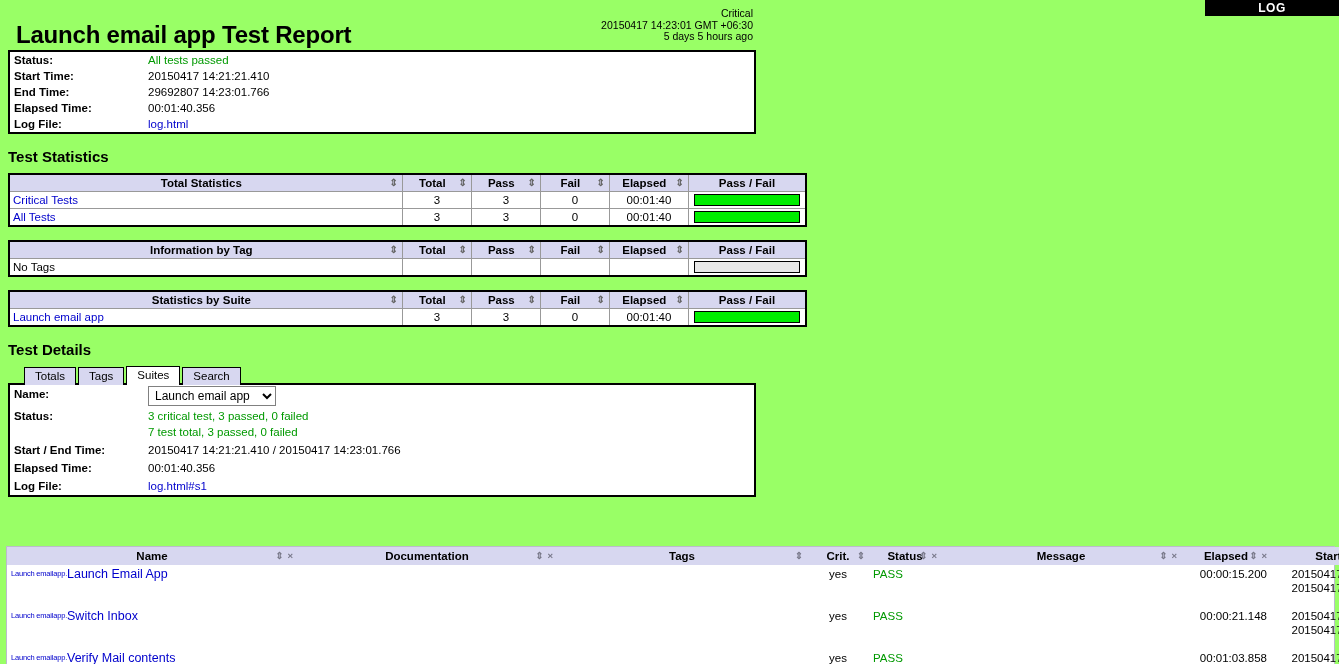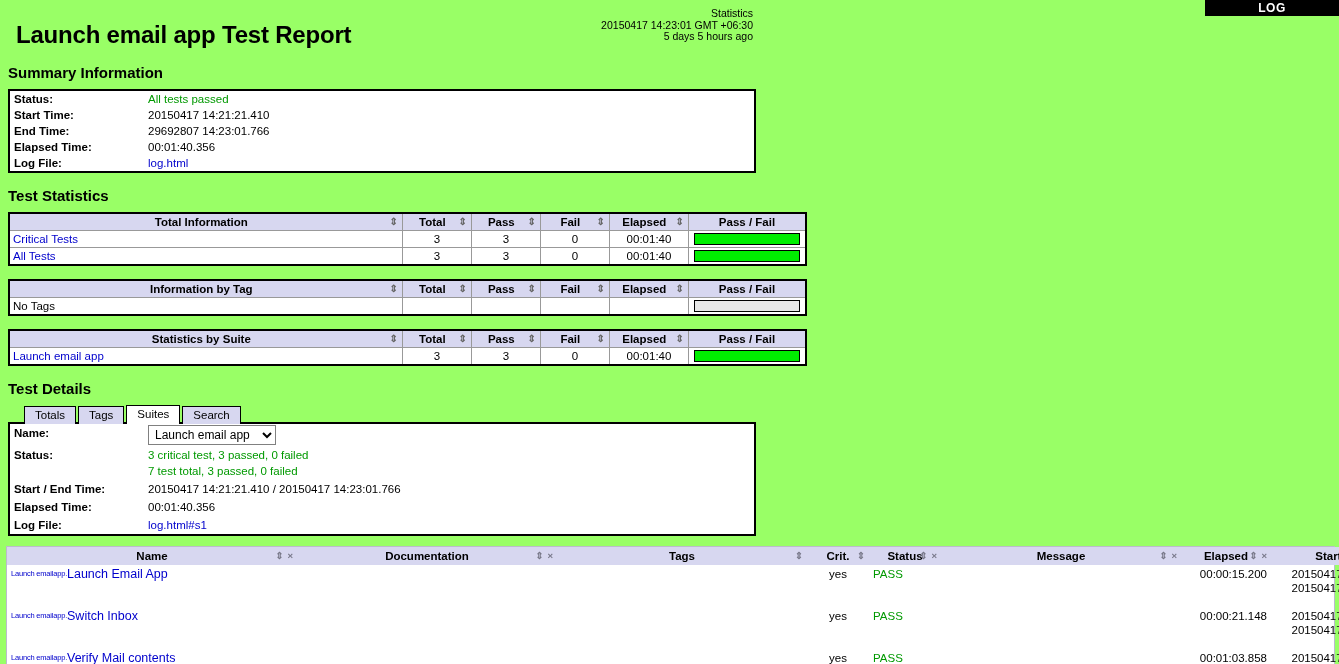--- a/index.html
+++ b/index.html
@@ -269,27 +269,26 @@
 </head>
 <body>
 
 <div class="log-bar">LOG</div>
 
 <div class="page-wrap">
 
   <div class="report-header">
     <h1 class="report-title">Launch email app Test Report</h1>
     <div class="generated-block">
-      <div>Statistics</div>
+      <div>Critical</div>
       <div>20150417 14:23:01 GMT +06:30</div>
       <div>5 days 5 hours ago</div>
     </div>
   </div>
 
-  <h2 class="section-title">Summary Information</h2>
   <table class="summary">
     <tbody>
       <tr>
         <td class="label">Status:</td>
         <td><span class="pass-text">All tests passed</span></td>
       </tr>
       <tr>
         <td class="label">Start Time:</td>
         <td>20150417 14:21:21.410</td>
       </tr>
@@ -307,21 +306,21 @@
       </tr>
     </tbody>
   </table>
 
   <h2 class="section-title">Test Statistics</h2>
 
   <table class="stats">
     <thead>
       <tr>
         <th class="name-col">
-          <span>Total Information</span>
+          <span>Total Statistics</span>
           <span class="sort-icon">⇕</span>
         </th>
         <th class="num-col">
           <span>Total</span>
           <span class="sort-icon">⇕</span>
         </th>
         <th class="num-col">
           <span>Pass</span>
           <span class="sort-icon">⇕</span>
         </th>

